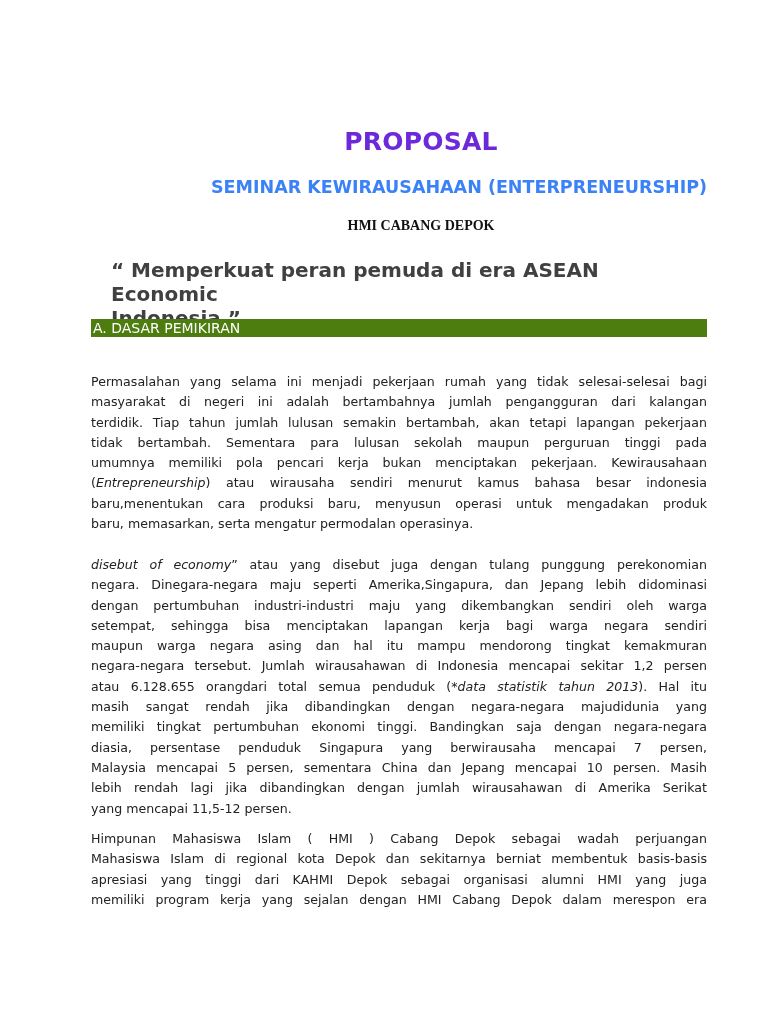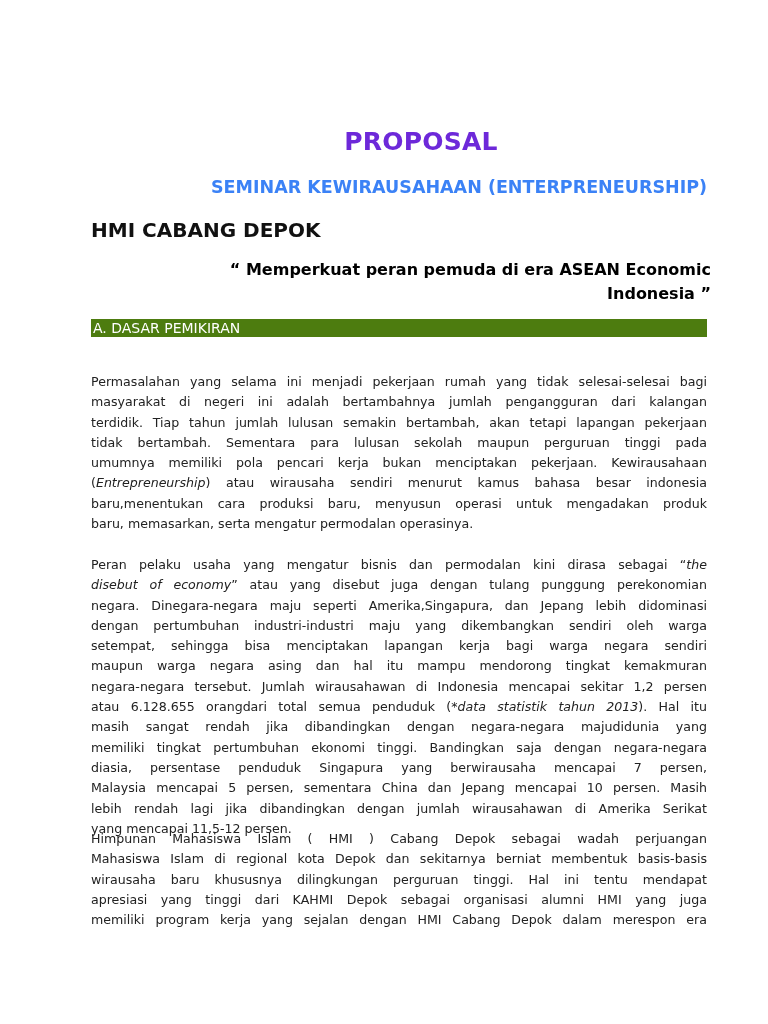--- a/index.html
+++ b/index.html
@@ -41,34 +41,36 @@
       font-weight: bold;
       font-size: 17.5px;
       color: #3b82f6;
       white-space: nowrap;
     }
     .org {
       position: absolute;
       top: 218px;
       left: 0;
       width: 660px;
+      text-align: center;
       font-weight: bold;
-      font-size: 20px;
+      font-size: 14px;
       color: #111;
+      font-family: Liberation Serif, serif;
     }
     .tagline {
       position: absolute;
       top: 258px;
       left: 20px;
       width: 600px;
-      text-align: right;
+      text-align: left;
       font-weight: bold;
-      font-size: 16px;
+      font-size: 20px;
       line-height: 24px;
-      color: #000000;
+      color: #404040;
     }
     .section-bar {
       position: absolute;
       top: 319px;
       left: 0;
       width: 616px;
       height: 18px;
       background: #4d7c0f;
       color: #ffffff;
       font-size: 14px;
@@ -118,36 +120,34 @@
     <span class="line">masyarakat di negeri ini adalah bertambahnya jumlah pengangguran dari kalangan</span>
     <span class="line">terdidik. Tiap tahun jumlah lulusan semakin bertambah, akan tetapi lapangan pekerjaan</span>
     <span class="line">tidak bertambah. Sementara para lulusan sekolah maupun perguruan tinggi pada</span>
     <span class="line">umumnya memiliki pola pencari kerja bukan menciptakan pekerjaan. Kewirausahaan</span>
     <span class="line">(<em>Entrepreneurship</em>) <span>atau wirausaha sendiri menurut kamus bahasa besar indonesia</span></span>
     <span class="line">baru,menentukan cara produksi baru, menyusun operasi untuk mengadakan produk</span>
     <span class="line last">baru, memasarkan, serta mengatur permodalan operasinya.</span>
   </div>
 
   <div class="body-text p2">
-    <span class="line"><span>Peran pelaku usaha yang mengatur bisnis dan permodalan kini dirasa sebagai “</span><em>the</em></span>
     <span class="line"><em>disebut of economy</em><span>” atau yang disebut juga dengan tulang punggung perekonomian</span></span>
     <span class="line">negara. Dinegara-negara maju seperti Amerika,Singapura, dan Jepang lebih didominasi</span>
     <span class="line">dengan pertumbuhan industri-industri maju yang dikembangkan sendiri oleh warga</span>
     <span class="line">setempat, sehingga bisa menciptakan lapangan kerja bagi warga negara sendiri</span>
     <span class="line">maupun warga negara asing dan hal itu mampu mendorong  tingkat kemakmuran</span>
     <span class="line">negara-negara tersebut. Jumlah wirausahawan di Indonesia mencapai sekitar 1,2 persen</span>
     <span class="line"><span>atau 6.128.655 orangdari total semua penduduk (</span><em>*data statistik tahun 2013</em><span>). Hal itu</span></span>
     <span class="line">masih sangat rendah jika dibandingkan dengan negara-negara majudidunia yang</span>
     <span class="line">memiliki tingkat pertumbuhan ekonomi tinggi. Bandingkan saja dengan negara-negara</span>
     <span class="line">diasia, persentase penduduk Singapura yang berwirausaha mencapai 7 persen,</span>
     <span class="line">Malaysia mencapai 5 persen, sementara China dan Jepang mencapai 10 persen. Masih</span>
     <span class="line">lebih rendah lagi jika dibandingkan dengan jumlah wirausahawan di Amerika Serikat</span>
     <span class="line last">yang mencapai 11,5-12 persen.</span>
   </div>
 
   <div class="body-text p3">
     <span class="line">Himpunan Mahasiswa Islam ( HMI ) Cabang Depok sebagai wadah perjuangan</span>
     <span class="line">Mahasiswa Islam di regional kota Depok dan sekitarnya berniat membentuk basis-basis</span>
-    <span class="line">wirausaha baru khususnya dilingkungan perguruan tinggi. Hal ini tentu mendapat</span>
     <span class="line">apresiasi yang tinggi dari KAHMI Depok sebagai organisasi alumni HMI yang juga</span>
     <span class="line">memiliki program kerja yang sejalan dengan HMI Cabang Depok dalam merespon era</span>
   </div>
 </div>
 
 </body></html>

